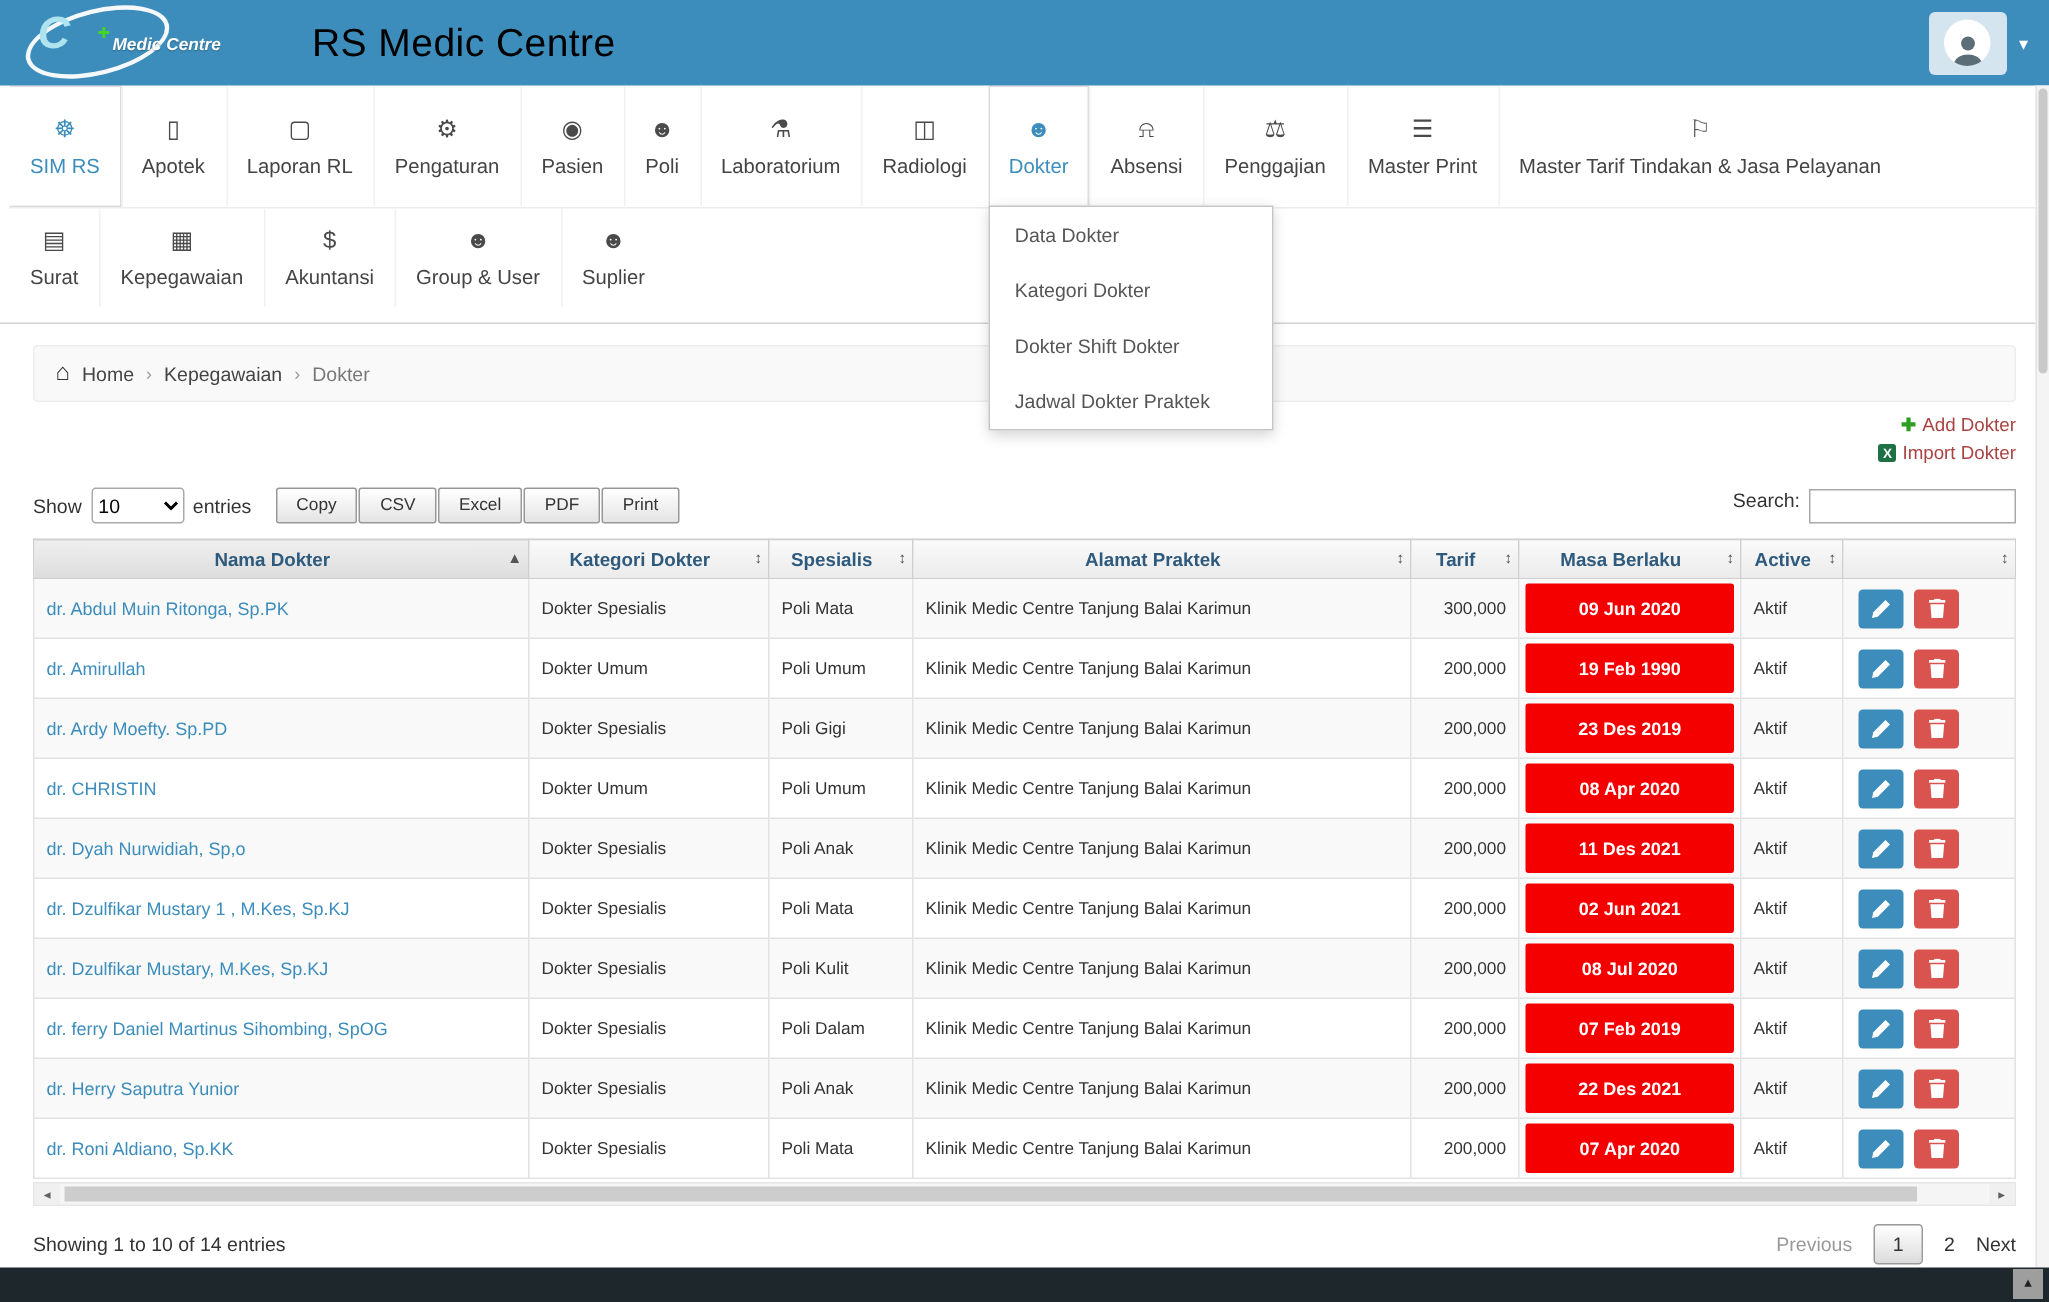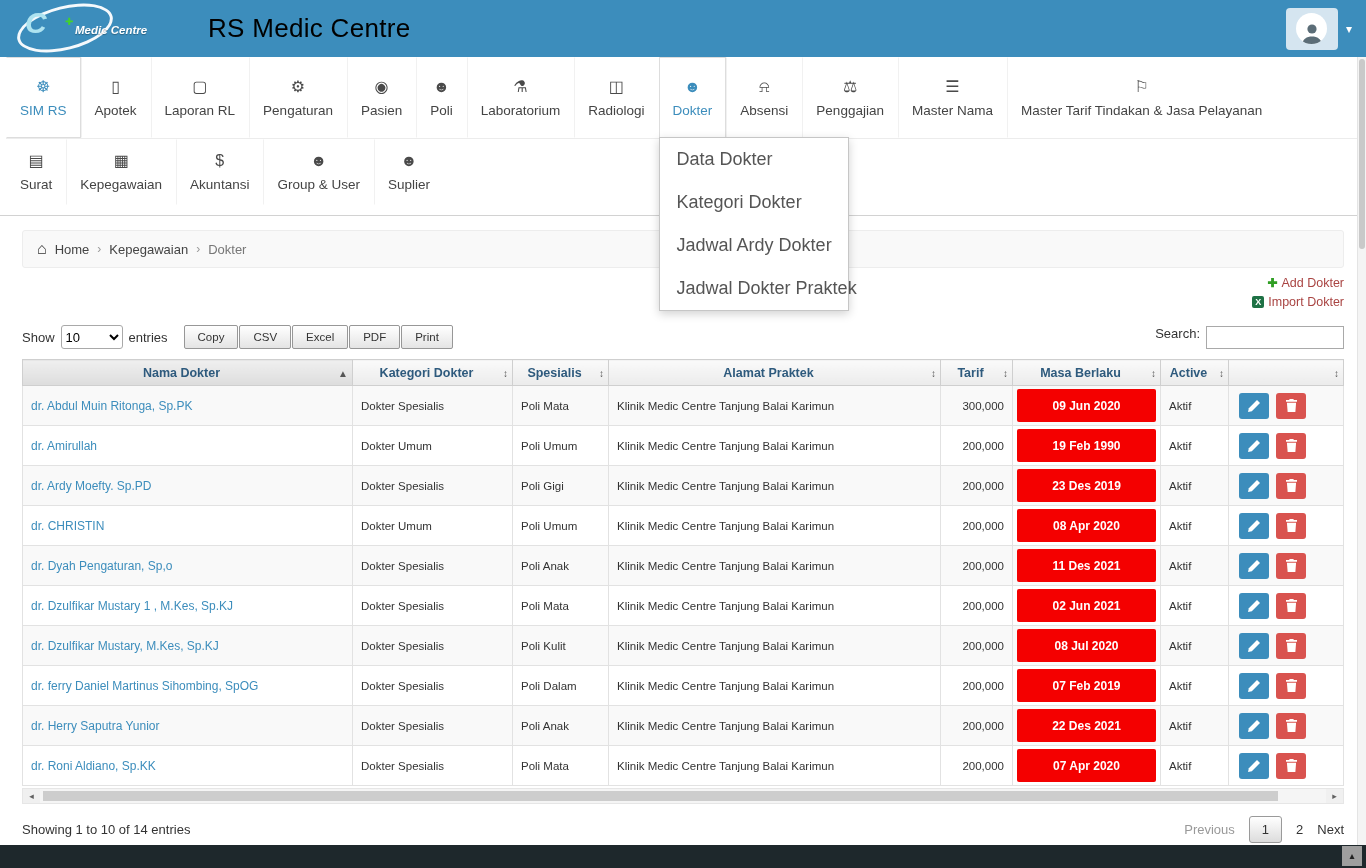--- a/index.html
+++ b/index.html
@@ -29,21 +29,21 @@
   .nav-row .nav-item:first-child { border-left-color:transparent; }
   .nav-item.active, .nav-item.open { border:1px solid #ddd; background:#fff; }
   .nav-icon { font-size:16px; line-height:18px; height:18px; color:#4a4a4a; }
   .nav-label { font-size:13.5px; color:#444; }
   .nav-item.active .nav-icon, .nav-item.active .nav-label,
   .nav-item.open  .nav-icon, .nav-item.open  .nav-label { color:#3c8dbc; }
   .nav-icon.cc-box { font-size:10px; font-weight:bold; border:1px solid #4a4a4a; border-radius:3px; height:auto; line-height:1.2; padding:1px 3px; }
 
   
   .dokter-dropdown { position:absolute; top:100%; left:-1px; width:190px; background:#fff; border:1px solid #c6c6c6; box-shadow:0 3px 9px rgba(0,0,0,.18); z-index:50; cursor:default; }
-  .dd-item { padding:11px 17px; font-size:18px; color:#555; text-align:left; cursor:pointer; }
+  .dd-item { padding:11px 17px; font-size:13px; color:#555; text-align:left; cursor:pointer; }
 
   
   .breadcrumb { margin:14px 22px 0 22px; height:38px; background:#f9f9f9; border:1px solid #ededed; border-radius:3px; display:flex; align-items:center; gap:8px; padding:0 14px; font-size:13px; }
   .home-icon { font-size:16px; color:#333; line-height:1; }
   .bc-link { color:#444; text-decoration:none; cursor:pointer; }
   .bc-sep { color:#999; font-size:12px; }
   .bc-current { color:#777; }
 
   
   .content { padding:0 22px; position:relative; }
@@ -158,35 +158,35 @@
         <div class="nav-item">
           <span class="nav-icon">◫</span>
           <span class="nav-label">Radiologi</span>
         </div>
         <div class="nav-item open">
           <span class="nav-icon">☻</span>
           <span class="nav-label">Dokter</span>
           <div class="dokter-dropdown" id="dokter-dropdown">
     <div class="dd-item">Data Dokter</div>
     <div class="dd-item">Kategori Dokter</div>
-    <div class="dd-item">Jadwal Ardy Dokter</div>
+    <div class="dd-item">Dokter Shift Dokter</div>
     <div class="dd-item">Jadwal Dokter Praktek</div>
   </div>
         </div>
         <div class="nav-item">
           <span class="nav-icon">⍾</span>
           <span class="nav-label">Absensi</span>
         </div>
         <div class="nav-item">
           <span class="nav-icon">⚖</span>
           <span class="nav-label">Penggajian</span>
         </div>
         <div class="nav-item">
           <span class="nav-icon">☰</span>
-          <span class="nav-label">Master Nama</span>
+          <span class="nav-label">Master Print</span>
         </div>
         <div class="nav-item">
           <span class="nav-icon">⚐</span>
           <span class="nav-label">Master Tarif Tindakan &amp; Jasa Pelayanan</span>
         </div>
       </div>
     <div class="nav-row nav-row-2">
         <div class="nav-item">
           <span class="nav-icon">▤</span>
           <span class="nav-label">Surat</span>
@@ -387,21 +387,21 @@
                   <span class="btn-ic">
                     <svg width="11" height="13" viewBox="0 0 12 14" fill="#fff" aria-hidden="true">
                       <path d="M4 0h4l.6 1H12v2H0V1h3.4zM1 4h10l-.8 10H1.8z"></path>
                     </svg>
                   </span>
                 </button>
               </span>
             </td>
           </tr>
           <tr class="odd">
-            <td class="col-name"><a class="doc-link" href="#">dr. Dyah Pengaturan, Sp,o</a></td>
+            <td class="col-name"><a class="doc-link" href="#">dr. Dyah Nurwidiah, Sp,o</a></td>
             <td class="col-cat">Dokter Spesialis</td>
             <td class="col-spec">Poli Anak</td>
             <td class="col-addr">Klinik Medic Centre Tanjung Balai Karimun</td>
             <td class="col-tarif">200,000</td>
             <td class="col-valid">
               <span class="valid-badge">11 Des 2021</span>
             </td>
             <td class="col-active">Aktif</td>
             <td class="col-actions">
               <span class="row-actions">

